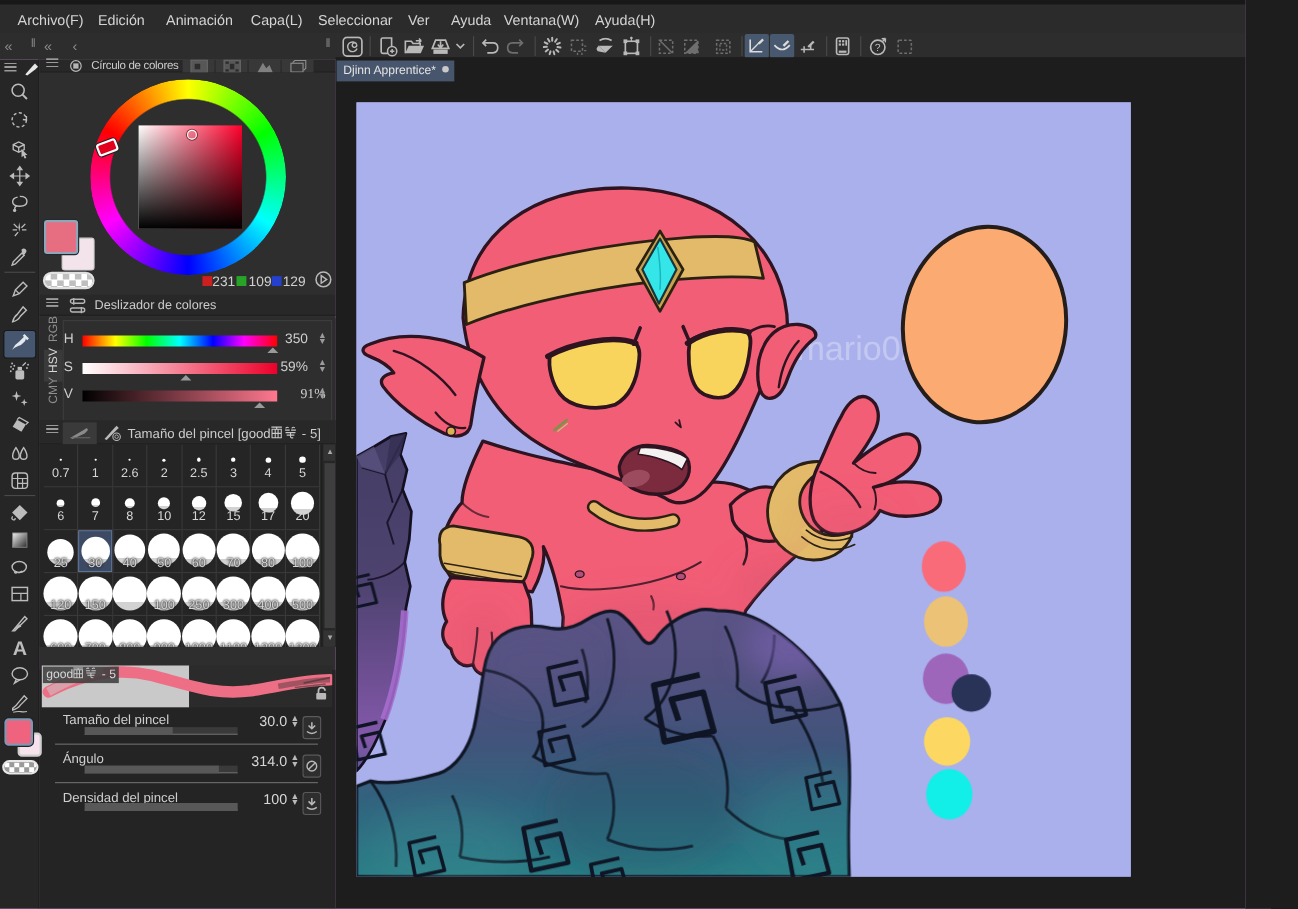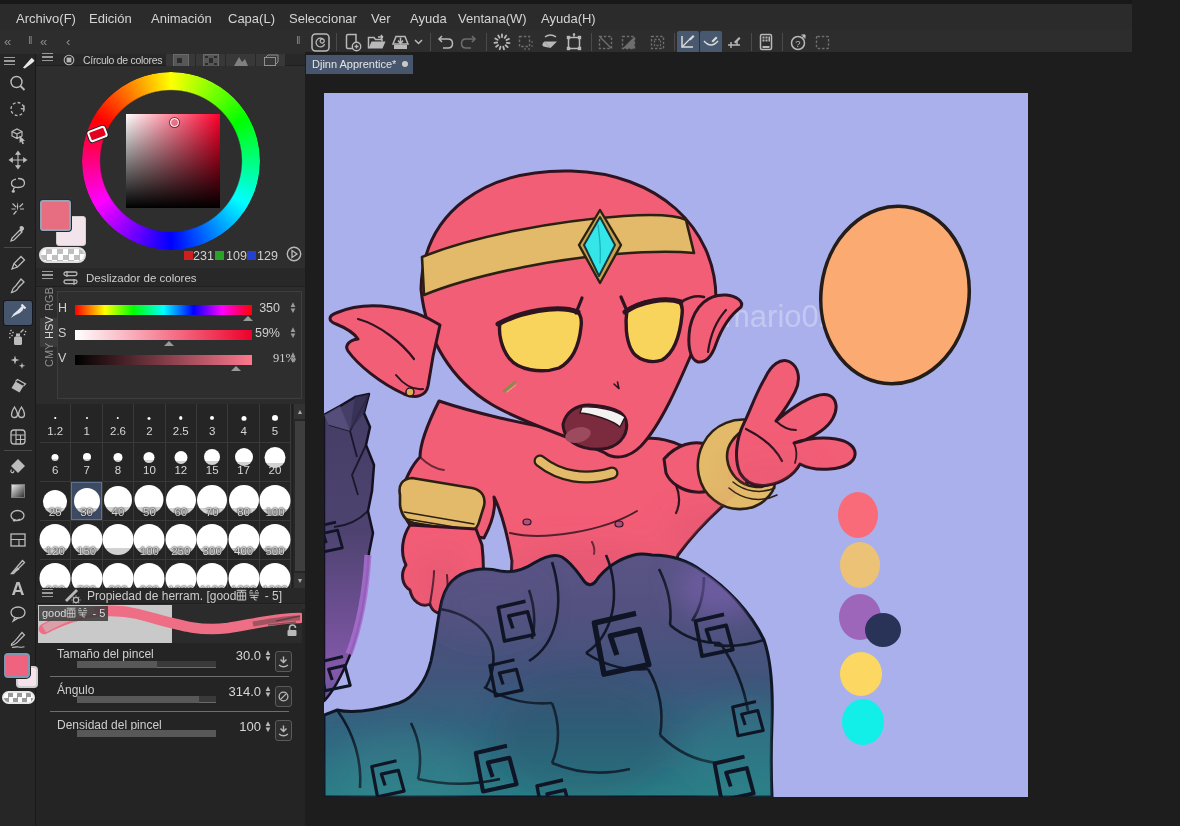--- a/index.html
+++ b/index.html
@@ -390,205 +390,208 @@
     <div class="slid" style="top:276px;background:linear-gradient(to right,#fff,#ec0029);"></div>
     <div class="caret" style="left:128px;top:287px;"></div>
     <span class="sval" style="left:200px;top:272px;">59%</span>
     <span class="spin" style="left:251px;top:273px;">▲<br>▼</span>
     <span class="slbl" style="top:297px;">V</span>
     <div class="slid" style="top:301px;background:linear-gradient(to right,#000,#ff788e);"></div>
     <div class="caret" style="left:195px;top:312px;"></div>
     <span class="sval" style="left:216px;top:297px;font-family:Liberation Serif, serif;">91%</span>
     <span class="spin" style="left:251px;top:298px;">▲<br>▼</span>
 
-    <div id="bgrid">
-      <div class="bcell" style="left:4.0px;top:0px;">
-          <span class="ball" style="top:13.2px;width:1.5px;height:1.5px;"></span>
-          <span class="bnum" style="top:21px;">1.2</span>
-        </div>
-      <div class="bcell" style="left:35.4px;top:0px;">
-          <span class="ball" style="top:13.0px;width:2px;height:2px;"></span>
-          <span class="bnum" style="top:21px;">1</span>
-        </div>
-      <div class="bcell" style="left:66.8px;top:0px;">
-          <span class="ball" style="top:12.8px;width:2.5px;height:2.5px;"></span>
-          <span class="bnum" style="top:21px;">2.6</span>
-        </div>
-      <div class="bcell" style="left:98.2px;top:0px;">
-          <span class="ball" style="top:12.5px;width:3px;height:3px;"></span>
-          <span class="bnum" style="top:21px;">2</span>
-        </div>
-      <div class="bcell" style="left:129.6px;top:0px;">
-          <span class="ball" style="top:12.2px;width:3.5px;height:3.5px;"></span>
-          <span class="bnum" style="top:21px;">2.5</span>
-        </div>
-      <div class="bcell" style="left:161.0px;top:0px;">
-          <span class="ball" style="top:12.0px;width:4px;height:4px;"></span>
-          <span class="bnum" style="top:21px;">3</span>
-        </div>
-      <div class="bcell" style="left:192.4px;top:0px;">
-          <span class="ball" style="top:11.5px;width:5px;height:5px;"></span>
-          <span class="bnum" style="top:21px;">4</span>
-        </div>
-      <div class="bcell" style="left:223.8px;top:0px;">
-          <span class="ball" style="top:11.0px;width:6px;height:6px;"></span>
-          <span class="bnum" style="top:21px;">5</span>
-        </div>
-      <div class="bcell" style="left:4.0px;top:39px;">
-          <span class="ball" style="top:10.5px;width:7px;height:7px;"></span>
-          <span class="bnum" style="top:21px;">6</span>
-        </div>
-      <div class="bcell" style="left:35.4px;top:39px;">
-          <span class="ball" style="top:10.0px;width:8px;height:8px;"></span>
-          <span class="bnum" style="top:21px;">7</span>
-        </div>
-      <div class="bcell" style="left:66.8px;top:39px;">
-          <span class="ball" style="top:9.5px;width:9px;height:9px;"></span>
-          <span class="bnum" style="top:21px;">8</span>
-        </div>
-      <div class="bcell" style="left:98.2px;top:39px;">
-          <span class="ball" style="top:8.5px;width:11px;height:11px;"></span>
-          <span class="bnum" style="top:21px;">10</span>
-        </div>
-      <div class="bcell" style="left:129.6px;top:39px;">
-          <span class="ball" style="top:7.5px;width:13px;height:13px;"></span>
-          <span class="bnum" style="top:21px;">12</span>
-        </div>
-      <div class="bcell" style="left:161.0px;top:39px;">
-          <span class="ball" style="top:6.0px;width:16px;height:16px;"></span>
-          <span class="bnum" style="top:21px;">15</span>
-        </div>
-      <div class="bcell" style="left:192.4px;top:39px;">
-          <span class="ball" style="top:5.0px;width:18px;height:18px;"></span>
-          <span class="bnum" style="top:21px;">17</span>
-        </div>
-      <div class="bcell" style="left:223.8px;top:39px;">
-          <span class="ball" style="top:3.5px;width:21px;height:21px;"></span>
-          <span class="bnum" style="top:21px;">20</span>
-        </div>
-      <div class="bcell" style="left:4.0px;top:78px;">
-          <span class="ball" style="top:8px;width:24px;height:24px;"></span>
-          <span class="bnum ov" style="top:24px;">25</span>
-        </div>
-      <div class="bcell" style="left:35.4px;top:78px;background:#3d4a63;box-shadow:inset 0 0 0 1px #5d7394;">
-          <span class="ball" style="top:6px;width:26px;height:26px;"></span>
-          <span class="bnum ov" style="top:24px;">30</span>
-        </div>
-      <div class="bcell" style="left:66.8px;top:78px;">
-          <span class="ball" style="top:4px;width:28px;height:28px;"></span>
-          <span class="bnum ov" style="top:24px;">40</span>
-        </div>
-      <div class="bcell" style="left:98.2px;top:78px;">
-          <span class="ball" style="top:3px;width:29px;height:29px;"></span>
-          <span class="bnum ov" style="top:24px;">50</span>
-        </div>
-      <div class="bcell" style="left:129.6px;top:78px;">
-          <span class="ball" style="top:3px;width:30px;height:30px;"></span>
-          <span class="bnum ov" style="top:24px;">60</span>
-        </div>
-      <div class="bcell" style="left:161.0px;top:78px;">
-          <span class="ball" style="top:3px;width:30px;height:30px;"></span>
-          <span class="bnum ov" style="top:24px;">70</span>
-        </div>
-      <div class="bcell" style="left:192.4px;top:78px;">
-          <span class="ball" style="top:3px;width:30px;height:30px;"></span>
-          <span class="bnum ov" style="top:24px;">80</span>
-        </div>
-      <div class="bcell" style="left:223.8px;top:78px;">
-          <span class="ball" style="top:3px;width:31px;height:31px;"></span>
-          <span class="bnum ov" style="top:24px;">100</span>
-        </div>
-      <div class="bcell" style="left:4.0px;top:117px;">
-          <span class="ball" style="top:3px;width:31px;height:31px;"></span>
-          <span class="bnum ov" style="top:24px;">120</span>
-        </div>
-      <div class="bcell" style="left:35.4px;top:117px;">
-          <span class="ball" style="top:3px;width:31px;height:31px;"></span>
-          <span class="bnum ov" style="top:24px;">150</span>
-        </div>
-      <div class="bcell" style="left:66.8px;top:117px;">
-          <span class="ball" style="top:3px;width:31px;height:31px;"></span>
-          <span class="bnum ov" style="top:24px;margin-top:29px;">170</span>
-        </div>
-      <div class="bcell" style="left:98.2px;top:117px;">
-          <span class="ball" style="top:3px;width:31px;height:31px;"></span>
-          <span class="bnum ov" style="top:24px;">100</span>
-        </div>
-      <div class="bcell" style="left:129.6px;top:117px;">
-          <span class="ball" style="top:3px;width:31px;height:31px;"></span>
-          <span class="bnum ov" style="top:24px;">250</span>
-        </div>
-      <div class="bcell" style="left:161.0px;top:117px;">
-          <span class="ball" style="top:3px;width:31px;height:31px;"></span>
-          <span class="bnum ov" style="top:24px;">300</span>
-        </div>
-      <div class="bcell" style="left:192.4px;top:117px;">
-          <span class="ball" style="top:3px;width:31px;height:31px;"></span>
-          <span class="bnum ov" style="top:24px;">400</span>
-        </div>
-      <div class="bcell" style="left:223.8px;top:117px;">
-          <span class="ball" style="top:3px;width:31px;height:31px;"></span>
-          <span class="bnum ov" style="top:24px;">500</span>
-        </div>
-      <div class="bcell" style="left:4.0px;top:156px;">
-          <span class="ball" style="top:3px;width:31px;height:31px;"></span>
-          <span class="bnum ov" style="top:24px;">600</span>
-        </div>
-      <div class="bcell" style="left:35.4px;top:156px;">
-          <span class="ball" style="top:3px;width:31px;height:31px;"></span>
-          <span class="bnum ov" style="top:24px;">700</span>
-        </div>
-      <div class="bcell" style="left:66.8px;top:156px;">
-          <span class="ball" style="top:3px;width:31px;height:31px;"></span>
-          <span class="bnum ov" style="top:24px;">800</span>
-        </div>
-      <div class="bcell" style="left:98.2px;top:156px;">
-          <span class="ball" style="top:3px;width:31px;height:31px;"></span>
-          <span class="bnum ov" style="top:24px;">900</span>
-        </div>
-      <div class="bcell" style="left:129.6px;top:156px;">
-          <span class="ball" style="top:3px;width:31px;height:31px;"></span>
-          <span class="bnum ov" style="top:24px;">1000</span>
-        </div>
-      <div class="bcell" style="left:161.0px;top:156px;">
-          <span class="ball" style="top:3px;width:31px;height:31px;"></span>
-          <span class="bnum ov" style="top:24px;">1100</span>
-        </div>
-      <div class="bcell" style="left:192.4px;top:156px;">
-          <span class="ball" style="top:3px;width:31px;height:31px;"></span>
-          <span class="bnum ov" style="top:24px;">1200</span>
-        </div>
-      <div class="bcell" style="left:223.8px;top:156px;">
-          <span class="ball" style="top:3px;width:31px;height:31px;"></span>
-          <span class="bnum ov" style="top:24px;">1300</span>
-        </div>
-    </div>
-    <div class="sbar">
-      <div class="abs" style="left:1px;top:0;width:12px;height:15px;background:#333;color:#aaa;font-size:7px;text-align:center;line-height:15px;">▲</div>
-      <div class="abs" style="left:1px;top:169px;width:12px;height:15px;background:#333;color:#aaa;font-size:7px;text-align:center;line-height:15px;">▼</div>
-      <div class="abs" style="left:2px;top:17px;width:10px;height:150px;background:#3e3e3e;"></div>
-    </div>
-
-    <div class="phead" style="top:534px;height:16px;">
-      <i class="hamb" style="left:6px;top:1px;"></i>
-      <svg class="abs" style="left:27px;top:1px" width="18" height="15">
-          <path d="M2 11 L11 2 L13 0 L15 2 L13 4 L4 13 Z" fill="#b9b9b9"></path>
-          <g stroke="#b9b9b9" stroke-width="1.1" fill="none">
-            <circle cx="13" cy="11" r="2.6"></circle>
-            <path d="M13 7.6 L13 6.4 M13 14.4 L13 15.6 M9.6 11 L8.4 11 M16.4 11 L17.6 11 M10.6 8.6 L9.8 7.8 M15.4 13.4 L16.2 14.2 M10.6 13.4 L9.8 14.2 M15.4 8.6 L16.2 7.8"></path>
-          </g>
+    <div class="phead" style="top:328px;height:22px;">
+      <i class="hamb" style="left:6px;top:4px;"></i>
+      <div class="abs" style="left:21px;top:2px;width:31px;height:20px;background:#3a3a3a"></div>
+      <svg class="abs" style="left:27px;top:6px" width="20" height="11">
+          <path d="M1 10 L13 3 L16 1 L17 3 L14 6 L3 11 Z" fill="#8a8a8a"></path>
+          <path d="M1 10 L19 10" stroke="#6a6a6a"></path>
         </svg>
-      <span class="ptitle" style="left:51px;top:1px;">Propiedad de herram. [good<svg width="25" height="12" viewBox="0 0 25 12" style="vertical-align:-1px">
+      <svg class="abs" style="left:57px;top:4px" width="18" height="15">
+          <path d="M2 13 L11 3 L13 1 L15 3 L13 5 L4 14 Z" fill="#b9b9b9"></path>
+          <circle cx="13" cy="11" r="3.4" fill="none" stroke="#b9b9b9" stroke-width="1"></circle>
+          <circle cx="13" cy="11" r="1.6" fill="none" stroke="#b9b9b9" stroke-width="0.8"></circle>
+        </svg>
+      <span class="ptitle" style="left:80px;top:5px;">Tamaño del pincel [good<svg width="25" height="12" viewBox="0 0 25 12" style="vertical-align:-1px">
             <g fill="none" stroke="#c8c8c8" stroke-width="1">
               <path d="M0.7 1.3 H10.3 M5.5 1.3 V3.2"></path>
               <path d="M1.3 3.2 H9.7 V11 H1.3 Z M1.3 7 H9.7 M4.2 3.2 V11 M6.8 3.2 V11"></path>
               <path d="M13.6 2.4 Q15 0.8 16.4 1.9 M19.2 2.4 Q20.6 0.8 22 1.9 M13.2 4 H17.4 M18.6 4 H23 M13.6 6.3 H22.6 M14.6 8.6 H21.6 M18.1 6.3 V9.8 Q18.1 11.4 20.6 11"></path>
             </g>
           </svg> - 5]</span>
     </div>
+    <div id="bgrid">
+      <div class="bcell" style="left:4.0px;top:0px;">
+          <span class="ball" style="top:13.2px;width:1.5px;height:1.5px;"></span>
+          <span class="bnum" style="top:21px;">0.7</span>
+        </div>
+      <div class="bcell" style="left:35.4px;top:0px;">
+          <span class="ball" style="top:13.0px;width:2px;height:2px;"></span>
+          <span class="bnum" style="top:21px;">1</span>
+        </div>
+      <div class="bcell" style="left:66.8px;top:0px;">
+          <span class="ball" style="top:12.8px;width:2.5px;height:2.5px;"></span>
+          <span class="bnum" style="top:21px;">2.6</span>
+        </div>
+      <div class="bcell" style="left:98.2px;top:0px;">
+          <span class="ball" style="top:12.5px;width:3px;height:3px;"></span>
+          <span class="bnum" style="top:21px;">2</span>
+        </div>
+      <div class="bcell" style="left:129.6px;top:0px;">
+          <span class="ball" style="top:12.2px;width:3.5px;height:3.5px;"></span>
+          <span class="bnum" style="top:21px;">2.5</span>
+        </div>
+      <div class="bcell" style="left:161.0px;top:0px;">
+          <span class="ball" style="top:12.0px;width:4px;height:4px;"></span>
+          <span class="bnum" style="top:21px;">3</span>
+        </div>
+      <div class="bcell" style="left:192.4px;top:0px;">
+          <span class="ball" style="top:11.5px;width:5px;height:5px;"></span>
+          <span class="bnum" style="top:21px;">4</span>
+        </div>
+      <div class="bcell" style="left:223.8px;top:0px;">
+          <span class="ball" style="top:11.0px;width:6px;height:6px;"></span>
+          <span class="bnum" style="top:21px;">5</span>
+        </div>
+      <div class="bcell" style="left:4.0px;top:39px;">
+          <span class="ball" style="top:10.5px;width:7px;height:7px;"></span>
+          <span class="bnum" style="top:21px;">6</span>
+        </div>
+      <div class="bcell" style="left:35.4px;top:39px;">
+          <span class="ball" style="top:10.0px;width:8px;height:8px;"></span>
+          <span class="bnum" style="top:21px;">7</span>
+        </div>
+      <div class="bcell" style="left:66.8px;top:39px;">
+          <span class="ball" style="top:9.5px;width:9px;height:9px;"></span>
+          <span class="bnum" style="top:21px;">8</span>
+        </div>
+      <div class="bcell" style="left:98.2px;top:39px;">
+          <span class="ball" style="top:8.5px;width:11px;height:11px;"></span>
+          <span class="bnum" style="top:21px;">10</span>
+        </div>
+      <div class="bcell" style="left:129.6px;top:39px;">
+          <span class="ball" style="top:7.5px;width:13px;height:13px;"></span>
+          <span class="bnum" style="top:21px;">12</span>
+        </div>
+      <div class="bcell" style="left:161.0px;top:39px;">
+          <span class="ball" style="top:6.0px;width:16px;height:16px;"></span>
+          <span class="bnum" style="top:21px;">15</span>
+        </div>
+      <div class="bcell" style="left:192.4px;top:39px;">
+          <span class="ball" style="top:5.0px;width:18px;height:18px;"></span>
+          <span class="bnum" style="top:21px;">17</span>
+        </div>
+      <div class="bcell" style="left:223.8px;top:39px;">
+          <span class="ball" style="top:3.5px;width:21px;height:21px;"></span>
+          <span class="bnum" style="top:21px;">20</span>
+        </div>
+      <div class="bcell" style="left:4.0px;top:78px;">
+          <span class="ball" style="top:8px;width:24px;height:24px;"></span>
+          <span class="bnum ov" style="top:24px;">25</span>
+        </div>
+      <div class="bcell" style="left:35.4px;top:78px;background:#3d4a63;box-shadow:inset 0 0 0 1px #5d7394;">
+          <span class="ball" style="top:6px;width:26px;height:26px;"></span>
+          <span class="bnum ov" style="top:24px;">30</span>
+        </div>
+      <div class="bcell" style="left:66.8px;top:78px;">
+          <span class="ball" style="top:4px;width:28px;height:28px;"></span>
+          <span class="bnum ov" style="top:24px;">40</span>
+        </div>
+      <div class="bcell" style="left:98.2px;top:78px;">
+          <span class="ball" style="top:3px;width:29px;height:29px;"></span>
+          <span class="bnum ov" style="top:24px;">50</span>
+        </div>
+      <div class="bcell" style="left:129.6px;top:78px;">
+          <span class="ball" style="top:3px;width:30px;height:30px;"></span>
+          <span class="bnum ov" style="top:24px;">60</span>
+        </div>
+      <div class="bcell" style="left:161.0px;top:78px;">
+          <span class="ball" style="top:3px;width:30px;height:30px;"></span>
+          <span class="bnum ov" style="top:24px;">70</span>
+        </div>
+      <div class="bcell" style="left:192.4px;top:78px;">
+          <span class="ball" style="top:3px;width:30px;height:30px;"></span>
+          <span class="bnum ov" style="top:24px;">80</span>
+        </div>
+      <div class="bcell" style="left:223.8px;top:78px;">
+          <span class="ball" style="top:3px;width:31px;height:31px;"></span>
+          <span class="bnum ov" style="top:24px;">100</span>
+        </div>
+      <div class="bcell" style="left:4.0px;top:117px;">
+          <span class="ball" style="top:3px;width:31px;height:31px;"></span>
+          <span class="bnum ov" style="top:24px;">120</span>
+        </div>
+      <div class="bcell" style="left:35.4px;top:117px;">
+          <span class="ball" style="top:3px;width:31px;height:31px;"></span>
+          <span class="bnum ov" style="top:24px;">150</span>
+        </div>
+      <div class="bcell" style="left:66.8px;top:117px;">
+          <span class="ball" style="top:3px;width:31px;height:31px;"></span>
+          <span class="bnum ov" style="top:24px;margin-top:29px;">170</span>
+        </div>
+      <div class="bcell" style="left:98.2px;top:117px;">
+          <span class="ball" style="top:3px;width:31px;height:31px;"></span>
+          <span class="bnum ov" style="top:24px;">100</span>
+        </div>
+      <div class="bcell" style="left:129.6px;top:117px;">
+          <span class="ball" style="top:3px;width:31px;height:31px;"></span>
+          <span class="bnum ov" style="top:24px;">250</span>
+        </div>
+      <div class="bcell" style="left:161.0px;top:117px;">
+          <span class="ball" style="top:3px;width:31px;height:31px;"></span>
+          <span class="bnum ov" style="top:24px;">300</span>
+        </div>
+      <div class="bcell" style="left:192.4px;top:117px;">
+          <span class="ball" style="top:3px;width:31px;height:31px;"></span>
+          <span class="bnum ov" style="top:24px;">400</span>
+        </div>
+      <div class="bcell" style="left:223.8px;top:117px;">
+          <span class="ball" style="top:3px;width:31px;height:31px;"></span>
+          <span class="bnum ov" style="top:24px;">500</span>
+        </div>
+      <div class="bcell" style="left:4.0px;top:156px;">
+          <span class="ball" style="top:3px;width:31px;height:31px;"></span>
+          <span class="bnum ov" style="top:24px;">600</span>
+        </div>
+      <div class="bcell" style="left:35.4px;top:156px;">
+          <span class="ball" style="top:3px;width:31px;height:31px;"></span>
+          <span class="bnum ov" style="top:24px;">700</span>
+        </div>
+      <div class="bcell" style="left:66.8px;top:156px;">
+          <span class="ball" style="top:3px;width:31px;height:31px;"></span>
+          <span class="bnum ov" style="top:24px;">800</span>
+        </div>
+      <div class="bcell" style="left:98.2px;top:156px;">
+          <span class="ball" style="top:3px;width:31px;height:31px;"></span>
+          <span class="bnum ov" style="top:24px;">900</span>
+        </div>
+      <div class="bcell" style="left:129.6px;top:156px;">
+          <span class="ball" style="top:3px;width:31px;height:31px;"></span>
+          <span class="bnum ov" style="top:24px;">1000</span>
+        </div>
+      <div class="bcell" style="left:161.0px;top:156px;">
+          <span class="ball" style="top:3px;width:31px;height:31px;"></span>
+          <span class="bnum ov" style="top:24px;">1100</span>
+        </div>
+      <div class="bcell" style="left:192.4px;top:156px;">
+          <span class="ball" style="top:3px;width:31px;height:31px;"></span>
+          <span class="bnum ov" style="top:24px;">1200</span>
+        </div>
+      <div class="bcell" style="left:223.8px;top:156px;">
+          <span class="ball" style="top:3px;width:31px;height:31px;"></span>
+          <span class="bnum ov" style="top:24px;">1300</span>
+        </div>
+    </div>
+    <div class="sbar">
+      <div class="abs" style="left:1px;top:0;width:12px;height:15px;background:#333;color:#aaa;font-size:7px;text-align:center;line-height:15px;">▲</div>
+      <div class="abs" style="left:1px;top:169px;width:12px;height:15px;background:#333;color:#aaa;font-size:7px;text-align:center;line-height:15px;">▼</div>
+      <div class="abs" style="left:2px;top:17px;width:10px;height:150px;background:#3e3e3e;"></div>
+    </div>
+
 
     <div class="abs" style="left:0;top:555px;width:269px;height:217px;background:#242424;"></div>
     <div class="abs" style="left:2px;top:551px;width:134px;height:38px;background:#c9c9c9;"></div>
     <div class="abs" style="left:136px;top:551px;width:130px;height:38px;background:#2b2b2b;"></div>
     <svg class="abs" style="left:2px;top:551px;" width="264" height="38" viewBox="0 0 264 38">
       <path d="M6 24 C 40 6, 70 2, 100 9 C 138 19, 158 27, 190 23 C 220 18, 240 13, 262 13" fill="none" stroke="#ee6f85" stroke-width="10.5" stroke-linecap="round"></path>
       <path d="M215 19 C 232 16, 248 13, 262 13" fill="none" stroke="#2b2b2b" stroke-width="5" opacity="0.4"></path>
       <path d="M238 16 L262 11 M230 20 L258 17" stroke="#2b2b2b" stroke-width="1.6" opacity="0.5"></path>
       <path d="M6 24 C 24 14, 40 7, 56 5" fill="none" stroke="#c9c9c9" stroke-width="8" opacity="0.55"></path>
     </svg>

